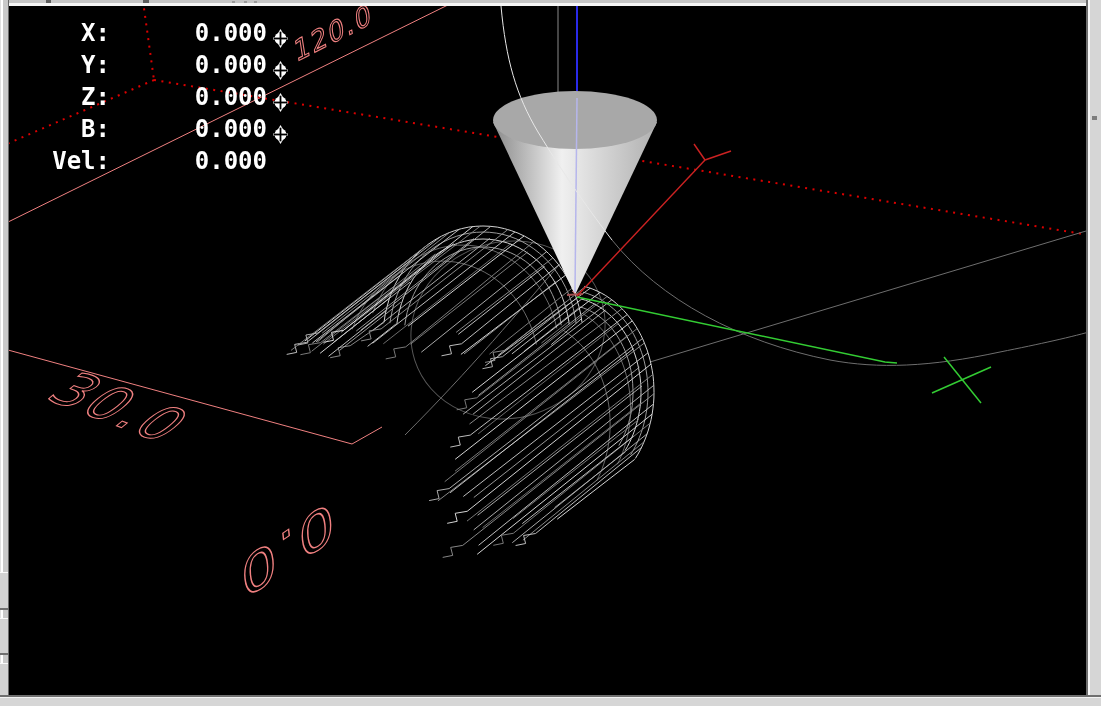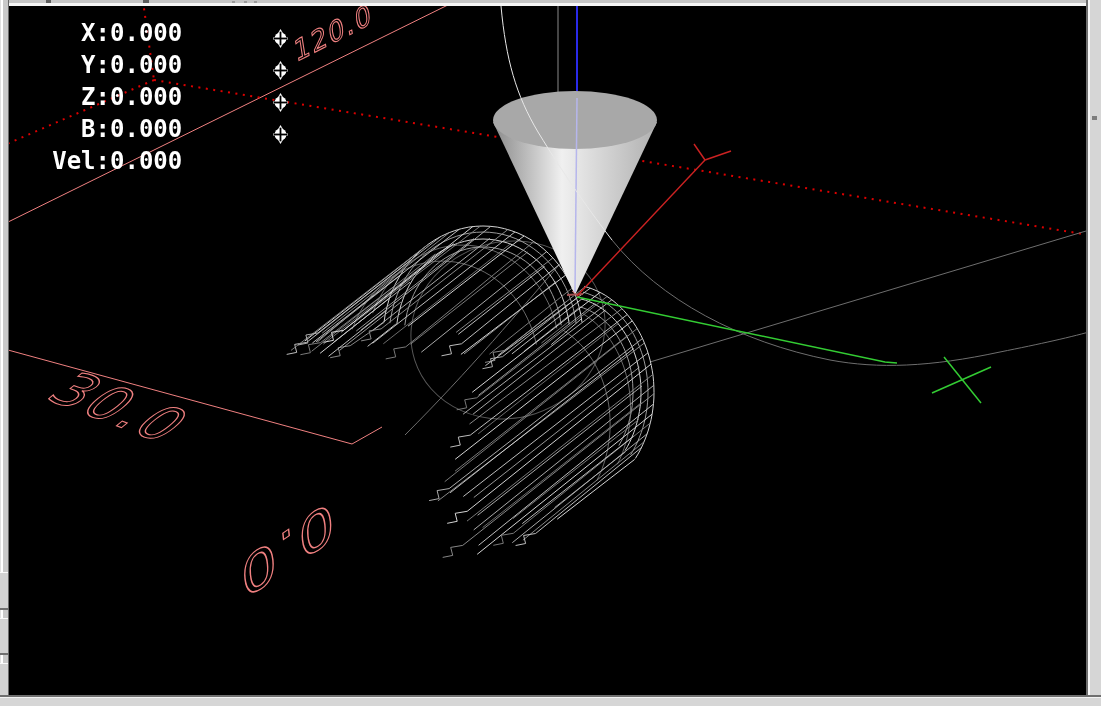--- a/index.html
+++ b/index.html
@@ -20,21 +20,21 @@
   .right-strip{position:absolute;left:1086px;top:0;width:15px;height:706px;
     background:linear-gradient(90deg,#6f6f6f 0 2px,#f8f8f8 2px 4px,#d6d6d6 4px 15px);z-index:5;}
   .right-tick{position:absolute;left:1092px;top:116px;width:5px;height:4px;background:#7d7d7d;z-index:6;}
   .bottom-strip{position:absolute;left:0;top:695px;width:1101px;height:11px;
     background:linear-gradient(#6f6f6f 0 2px,#f2f2f2 2px 3px,#d6d6d6 3px 11px);z-index:5;}
   
   #dro{position:absolute;left:-8px;top:17px;z-index:4;
     font-family:"DejaVu Sans Mono",monospace;font-weight:bold;font-size:24px;color:#ffffff;}
   .dro-row{display:flex;align-items:center;height:32px;line-height:32px;}
   .dro-label{display:inline-block;width:118px;text-align:right;white-space:pre;}
-  .dro-value{display:inline-block;width:157px;white-space:pre;}
+  .dro-value{display:inline-block;width:157px;text-align:right;white-space:pre;}
   .homed-slot{display:inline-block;width:20px;height:19px;margin-left:5px;}
   text.extent{fill:none;stroke:var(--salmon);stroke-width:1.1px;font-family:"DejaVu Sans",sans-serif;}
 </style>
 </head>
 <body>
 
 <div class="screen">
 
   <svg id="scene" width="1101" height="706" viewBox="0 0 1101 706">
     <defs>

